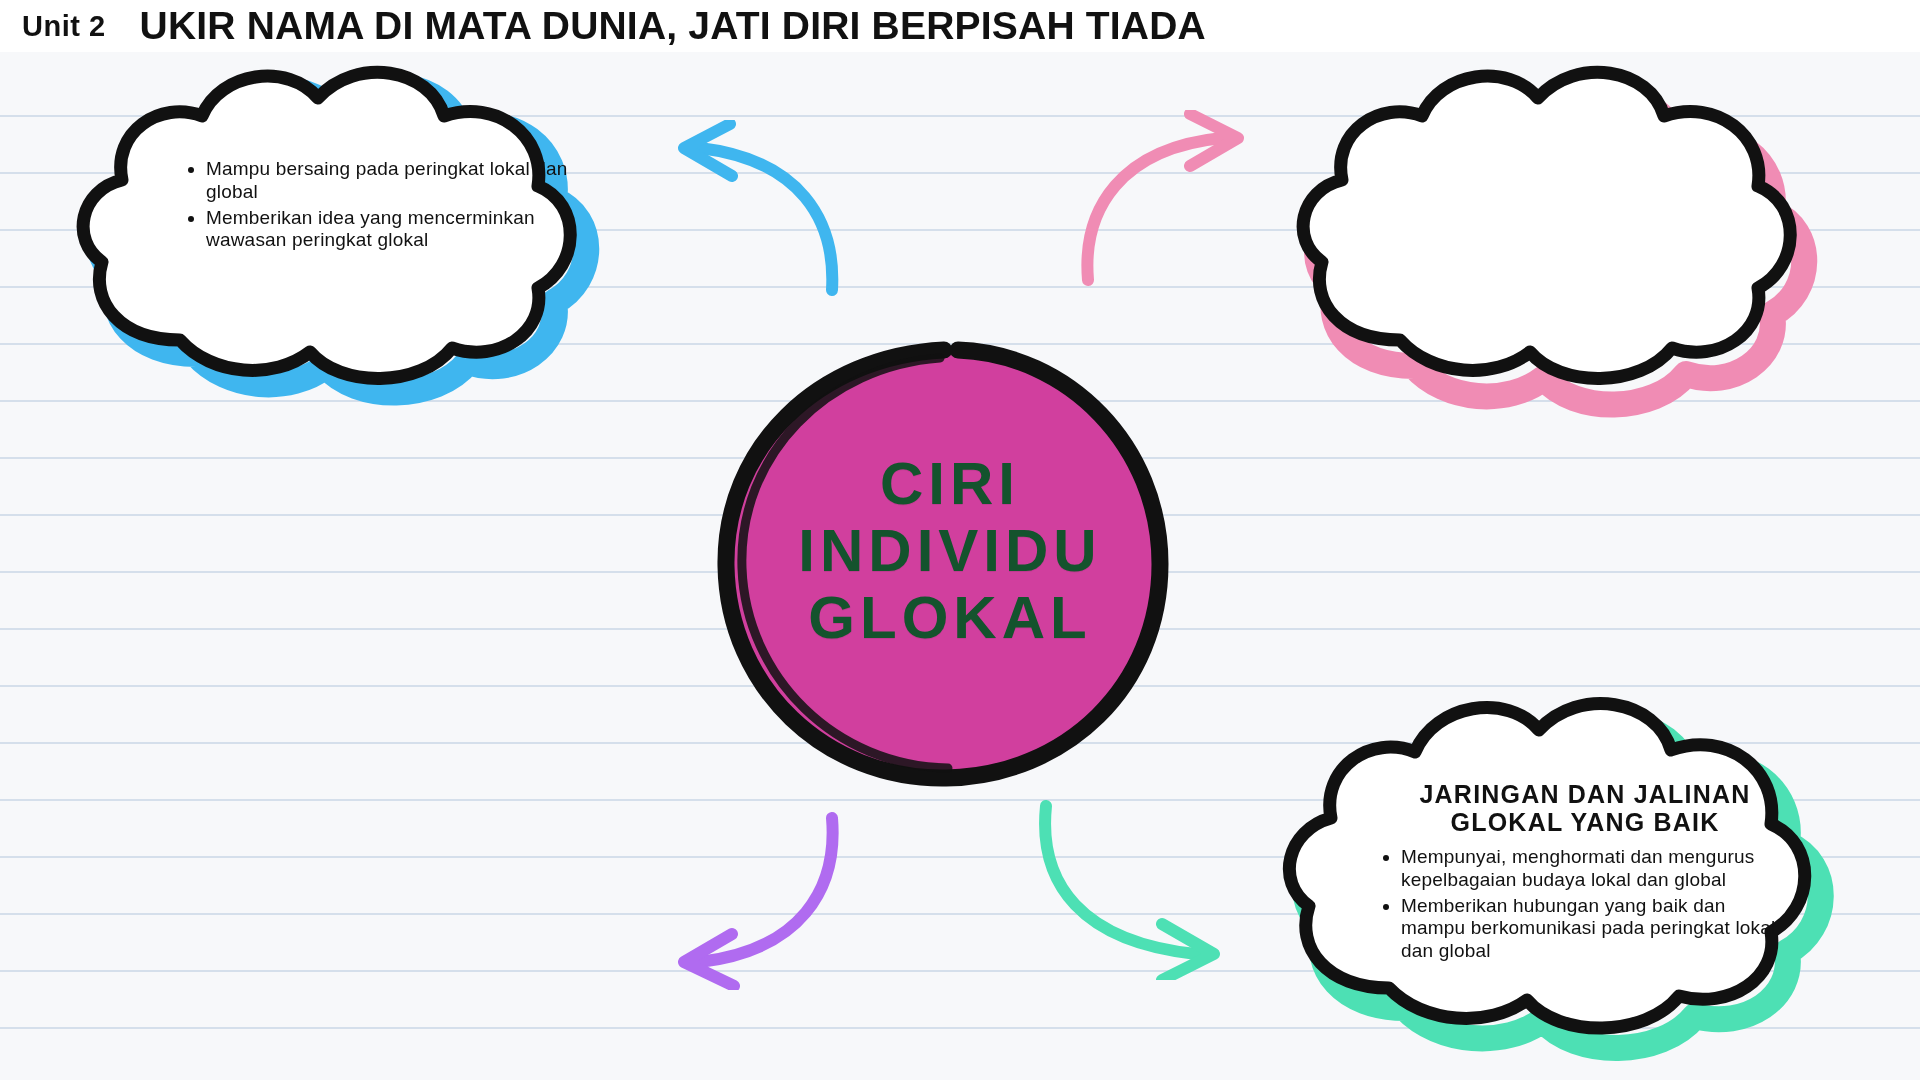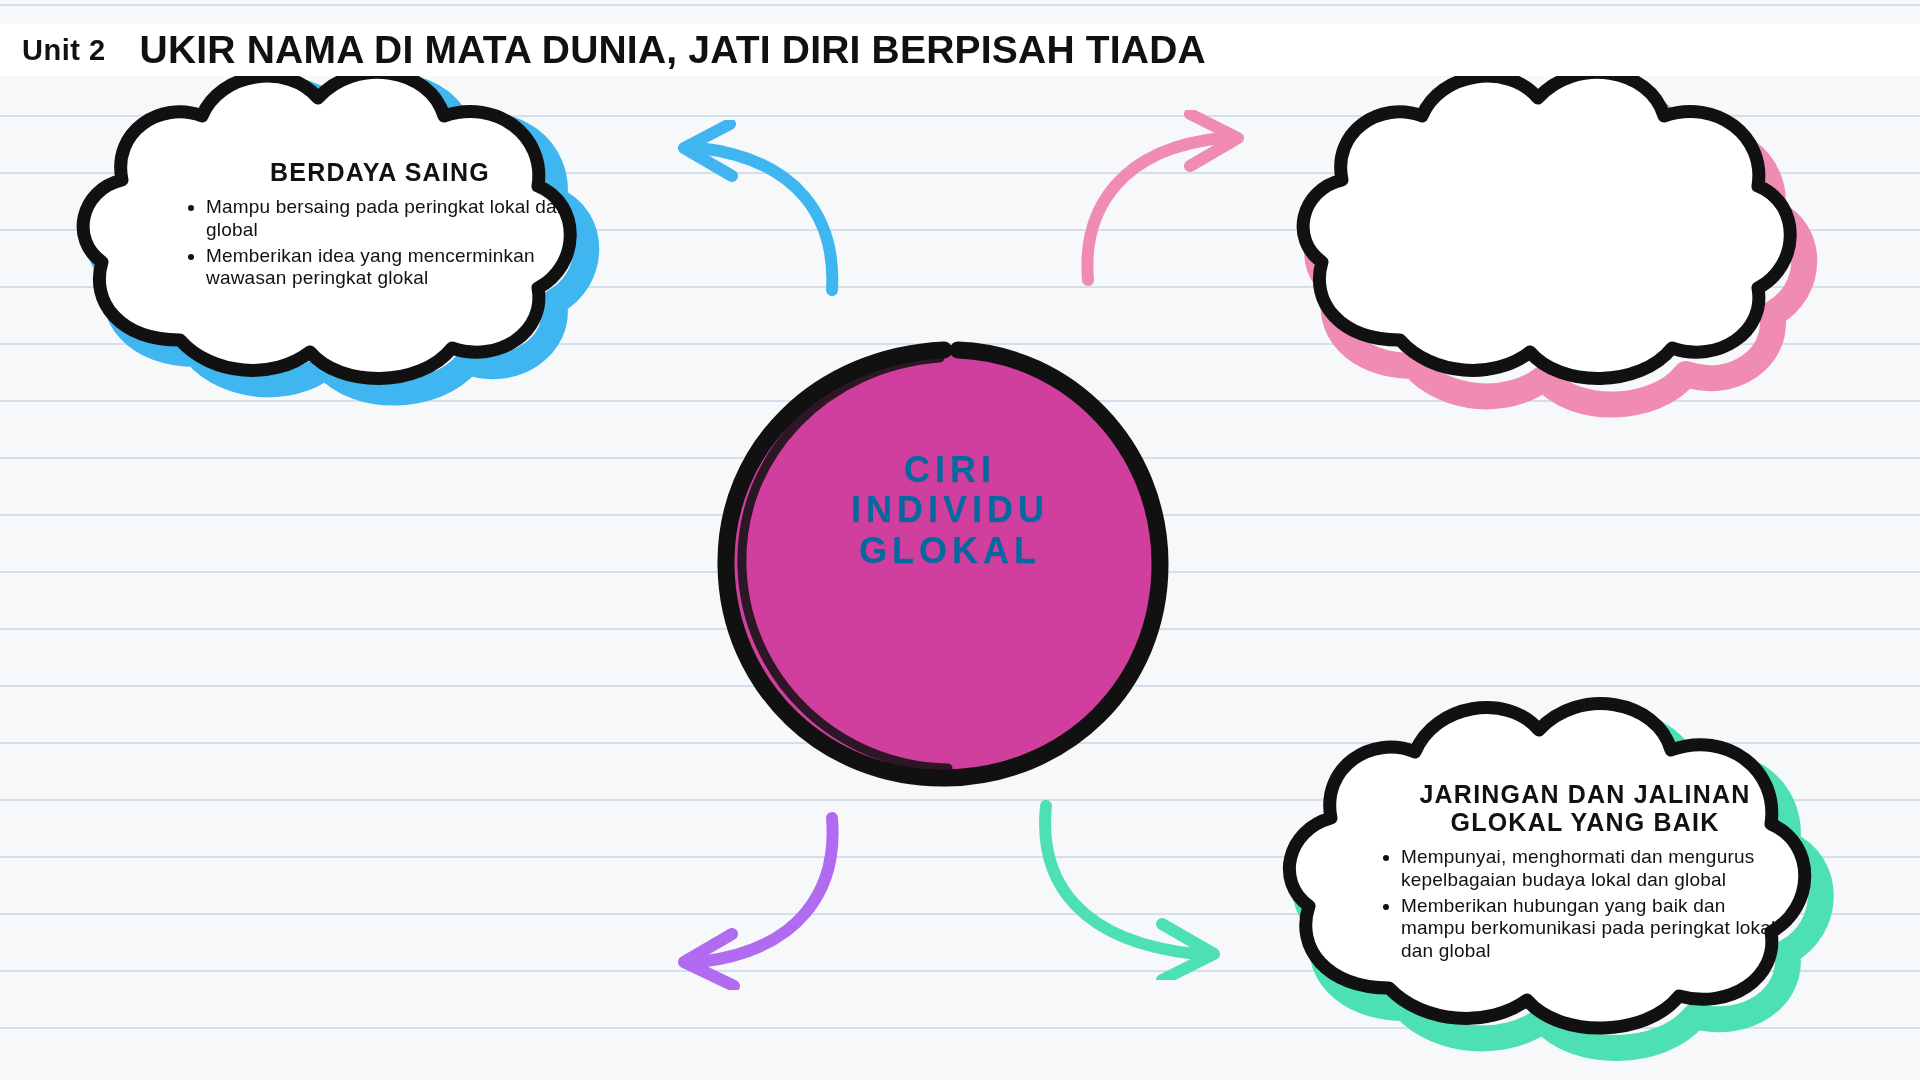--- a/index.html
+++ b/index.html
@@ -15,21 +15,20 @@
     background-image:repeating-linear-gradient(to bottom, transparent 0px, transparent 55px, #c9d6e6 55px, #c9d6e6 57px);
     background-position:0 60px;
     opacity:.75;
   }
   #header{
     position:absolute;top:0;left:0;width:100%;height:52px;
     background:#ffffff;
     display:flex;align-items:center;gap:34px;
     padding-left:22px;box-sizing:border-box;
     z-index:30;
-    margin-top:24px;
   }
   #header .unit{
     font-size:29px;font-weight:bold;color:#111;letter-spacing:.5px;
   }
   #header .title{
     font-size:39px;font-weight:bold;color:#111;letter-spacing:.2px;
   }
   .stage{position:absolute;inset:0;z-index:10;}
 
   
@@ -39,22 +38,22 @@
   #center .circle{
     position:absolute;left:25px;top:18px;width:440px;height:430px;
     border-radius:50%;
     background:#d13f9e;
   }
   #center .ring{
     position:absolute;left:8px;top:6px;width:470px;height:455px;
   }
   #center .label{
     position:absolute;left:0;top:120px;width:500px;
-    text-align:center;color:#0369a1;
-    font-size:36px;line-height:1.12;letter-spacing:5px;
+    text-align:center;color:#14532d;
+    font-size:60px;line-height:1.12;letter-spacing:5px;
     font-weight:bold;
     text-shadow:0 1px 0 rgba(0,0,0,.08);
   }
 
   
   .cloud{position:absolute;}
   .cloud .inner{
     position:absolute;
     box-sizing:border-box;
     color:#111;
@@ -108,21 +107,20 @@
 INDIVIDU
 GLOKAL</div>
   </div>
 
   <div class="cloud" id="cloud-berdaya">
     <svg viewBox="0 0 560 370" width="560" height="370">
       <path d="M120,300 C60,300 30,262 42,222 C10,200 20,150 62,140 C52,92 100,60 142,76 C160,32 228,22 258,58 C296,16 370,28 384,76 C436,58 486,96 478,146 C522,164 520,226 478,248 C486,292 438,324 392,308 C360,348 280,348 250,312 C214,340 152,336 120,300 Z" transform="translate(16,14)" fill="none" stroke="#3fb6ef" stroke-width="26" stroke-linejoin="round"></path>
       <path d="M120,300 C60,300 30,262 42,222 C10,200 20,150 62,140 C52,92 100,60 142,76 C160,32 228,22 258,58 C296,16 370,28 384,76 C436,58 486,96 478,146 C522,164 520,226 478,248 C486,292 438,324 392,308 C360,348 280,348 250,312 C214,340 152,336 120,300 Z" fill="#ffffff" stroke="#111111" stroke-width="13" stroke-linejoin="round"></path>
     </svg>
     <div class="inner">
-      <div class="ctitle">BERDAYA SAING</div>
       <ul>
         <li>Mampu bersaing pada peringkat lokal dan global</li>
         <li>Memberikan idea yang mencerminkan wawasan peringkat glokal</li>
       </ul>
     </div>
   </div>
 
   <div class="cloud" id="cloud-kemahiran">
     <svg viewBox="0 0 560 380" width="560" height="380">
       <path d="M120,300 C60,300 30,262 42,222 C10,200 20,150 62,140 C52,92 100,60 142,76 C160,32 228,22 258,58 C296,16 370,28 384,76 C436,58 486,96 478,146 C522,164 520,226 478,248 C486,292 438,324 392,308 C360,348 280,348 250,312 C214,340 152,336 120,300 Z" transform="translate(14,26)" fill="none" stroke="#f08cb4" stroke-width="26" stroke-linejoin="round"></path>

